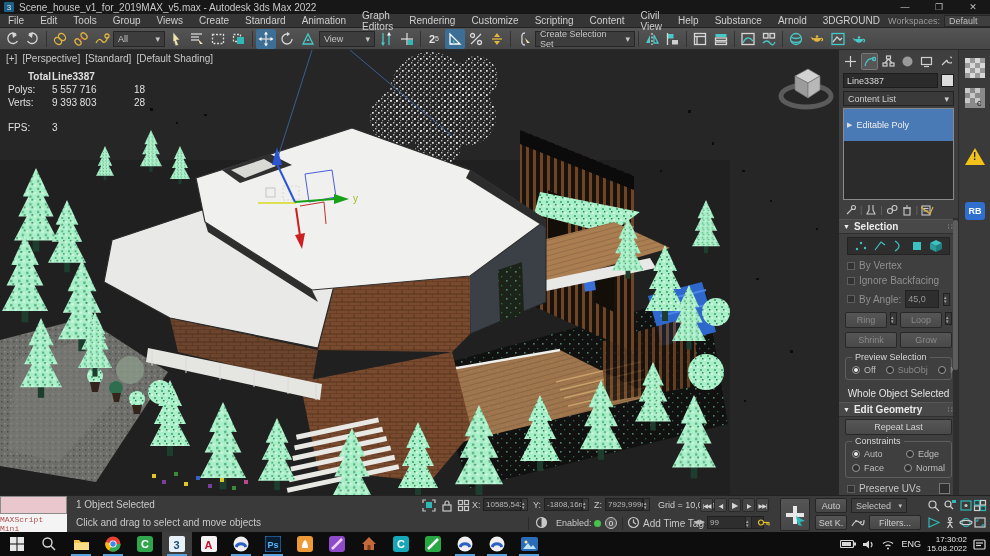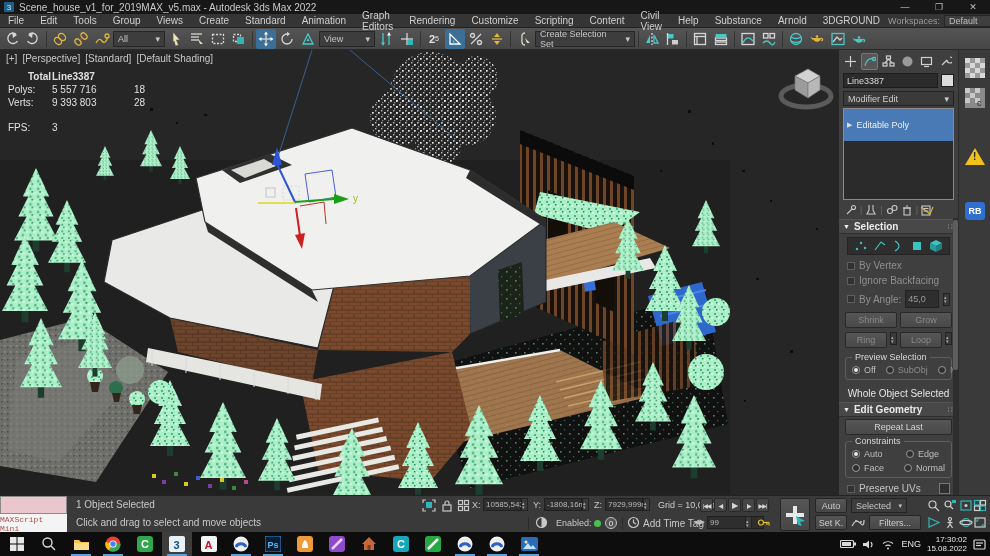--- a/index.html
+++ b/index.html
@@ -699,21 +699,21 @@
             <svg width="13" height="13">
               <path d="M3,10 L8,5 M8,5 A3,3 0 1 0 11,2"></path>
             </svg>
           </div>
       </div>
       <div class="cp-namerow">
         <div class="cp-name">Line3387</div>
         <div class="cp-swatch"></div>
       </div>
       <div class="cp-modlist">
-        <span>Modifier Edit</span>
+        <span>Content List</span>
           <span>▾</span>
       </div>
       <div class="cp-stack">
         <div class="stack-row">
           <span style="font-size:7px;color:#dcdcdc">▶</span>
           <span>Editable Poly</span>
         </div>
       </div>
       <div class="cp-stacktools">
         <svg width="12" height="12">
@@ -781,34 +781,34 @@
       <div class="chkrow">
         <span class="chk"></span>
           <span>By Angle:</span>
         <span class="pfield" style="flex:1">45,0</span>
         <span class="spin">
             <span>▴</span>
             <span>▾</span>
           </span>
       </div>
       <div class="btnrow">
-        <div class="pbtn dis">Shrink</div>
-        <div class="pbtn dis">Grow</div>
-      </div>
-      <div class="btnrow">
         <div class="pbtn dis">Ring</div>
         <span class="spin">
             <span>▴</span>
             <span>▾</span>
           </span>
         <div class="pbtn dis">Loop</div>
         <span class="spin">
             <span>▴</span>
             <span>▾</span>
           </span>
+      </div>
+      <div class="btnrow">
+        <div class="pbtn dis">Shrink</div>
+        <div class="pbtn dis">Grow</div>
       </div>
       <div class="groupbox">
         <span class="gb-title">Preview Selection</span>
         <div class="radiorow">
           <span class="radio">
               <span class="rdot sel"></span>
               <span>Off</span>
             </span>
           <span class="radio dis">
               <span class="rdot"></span>

